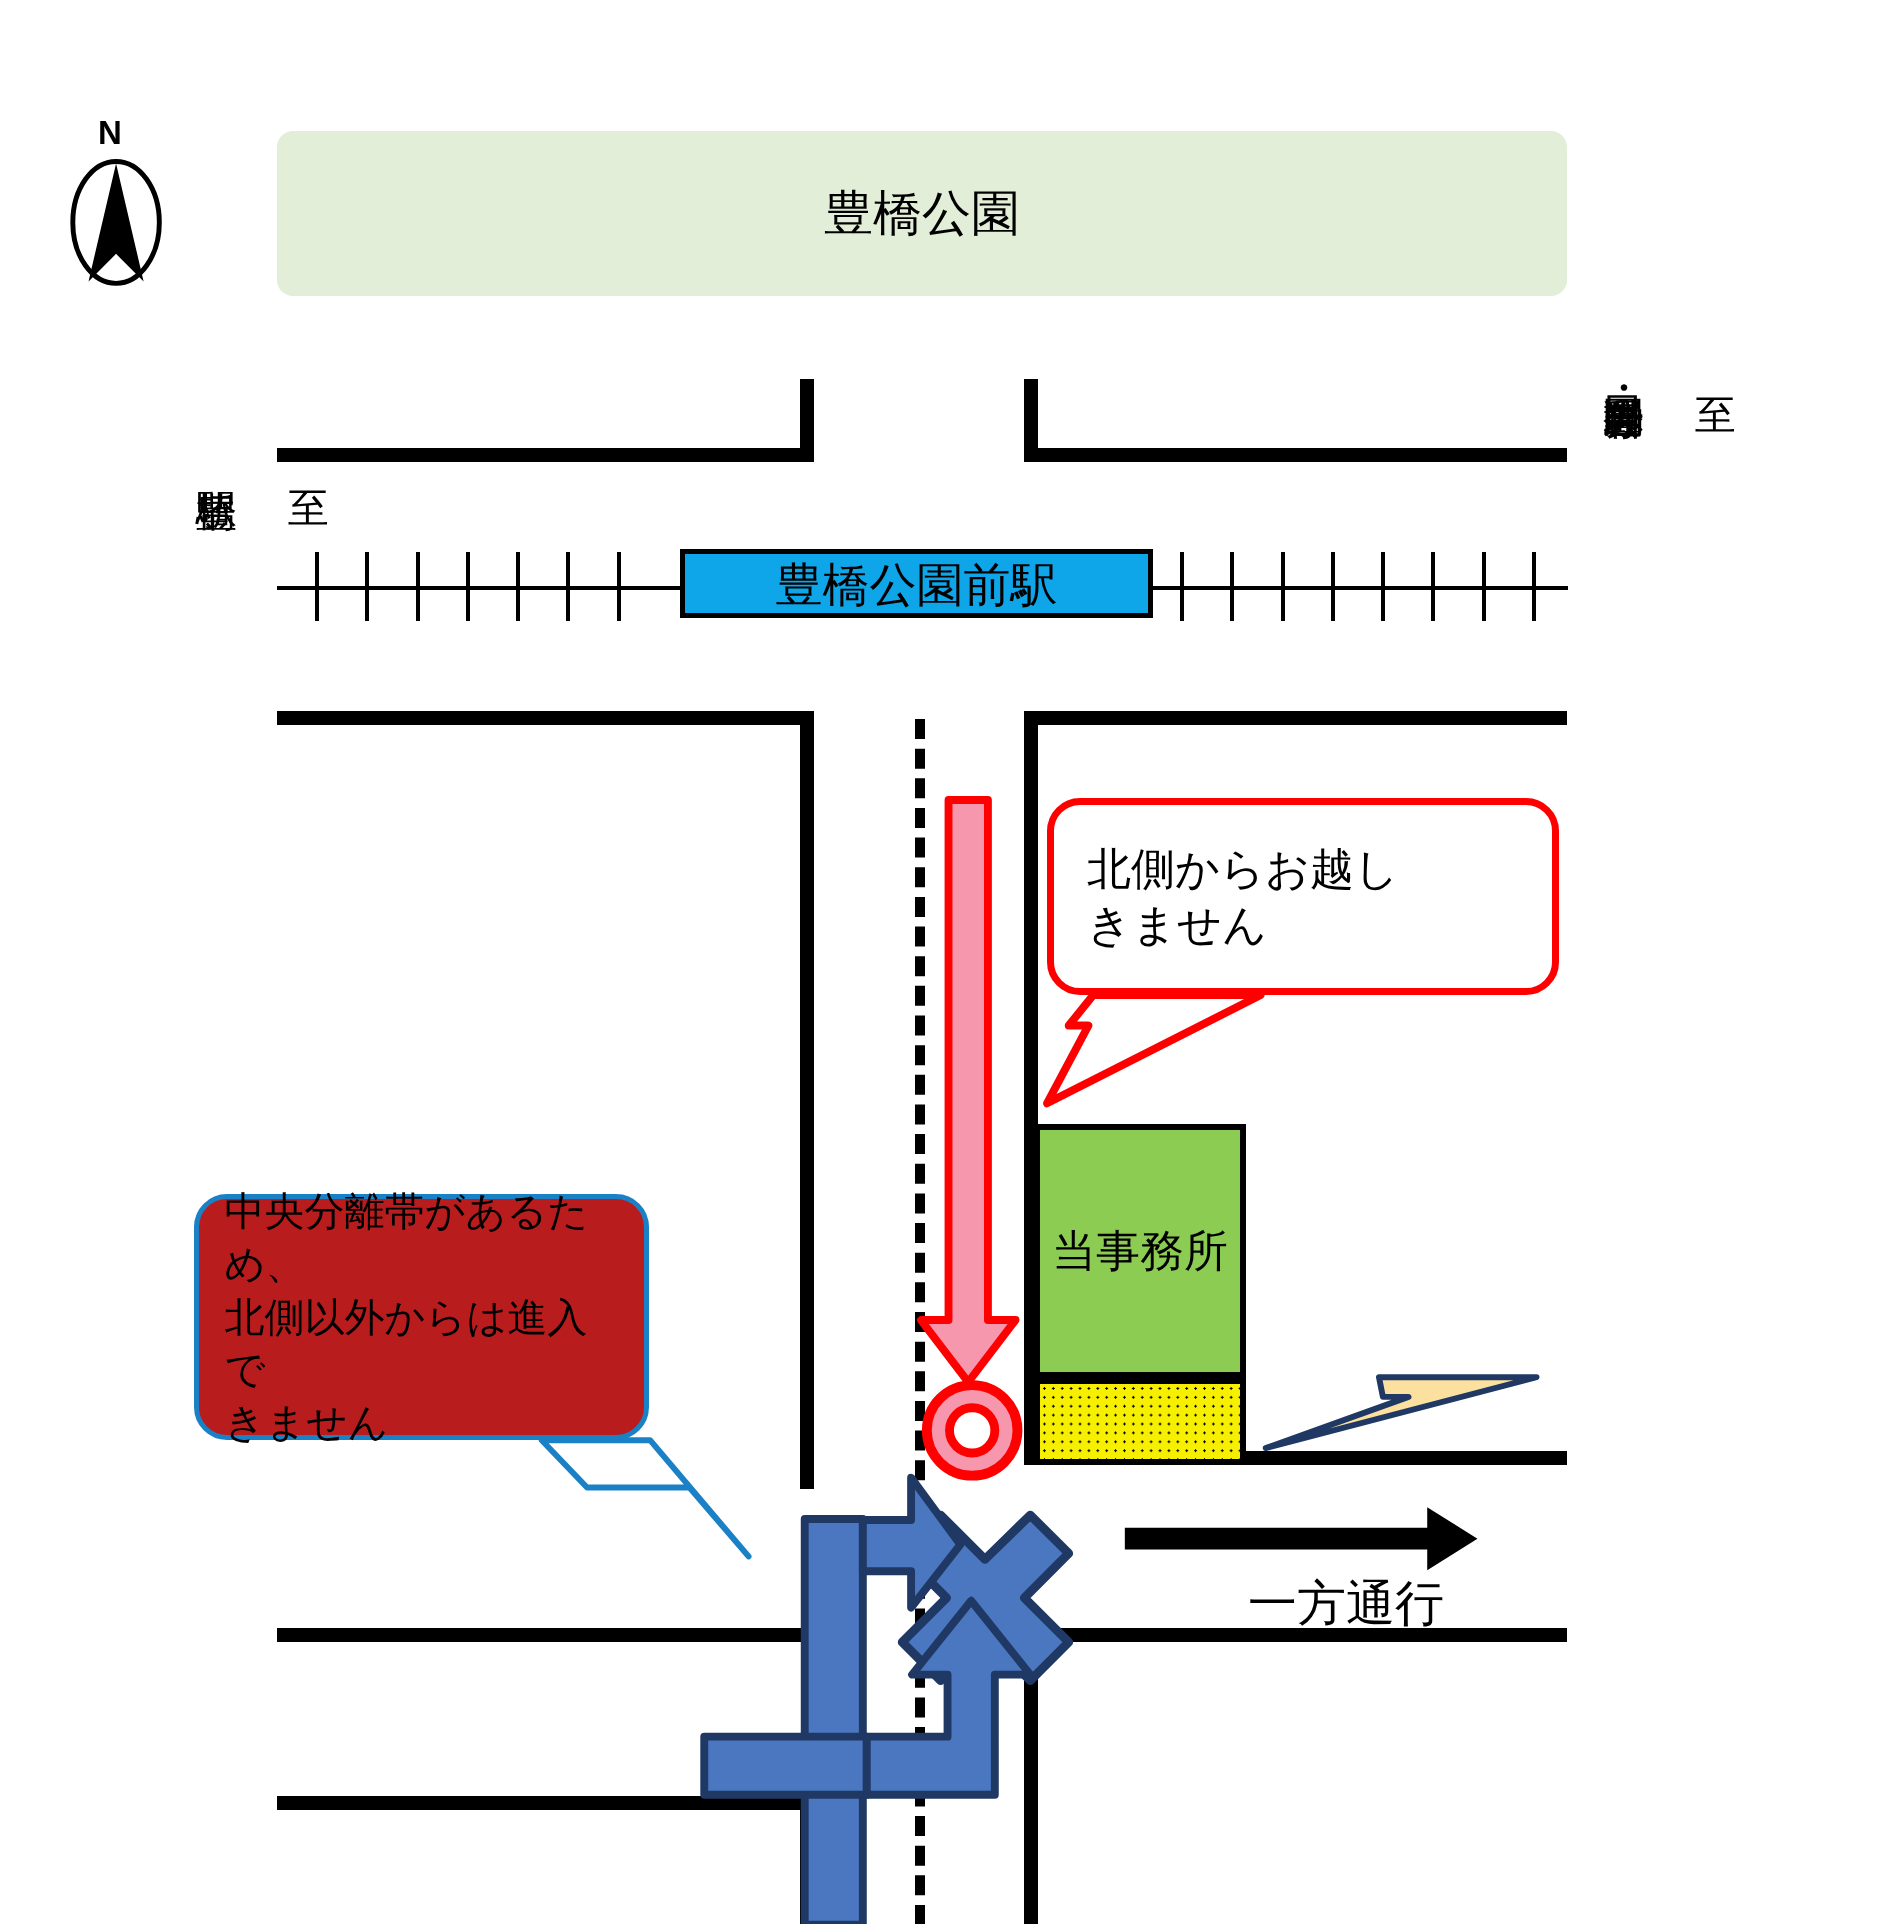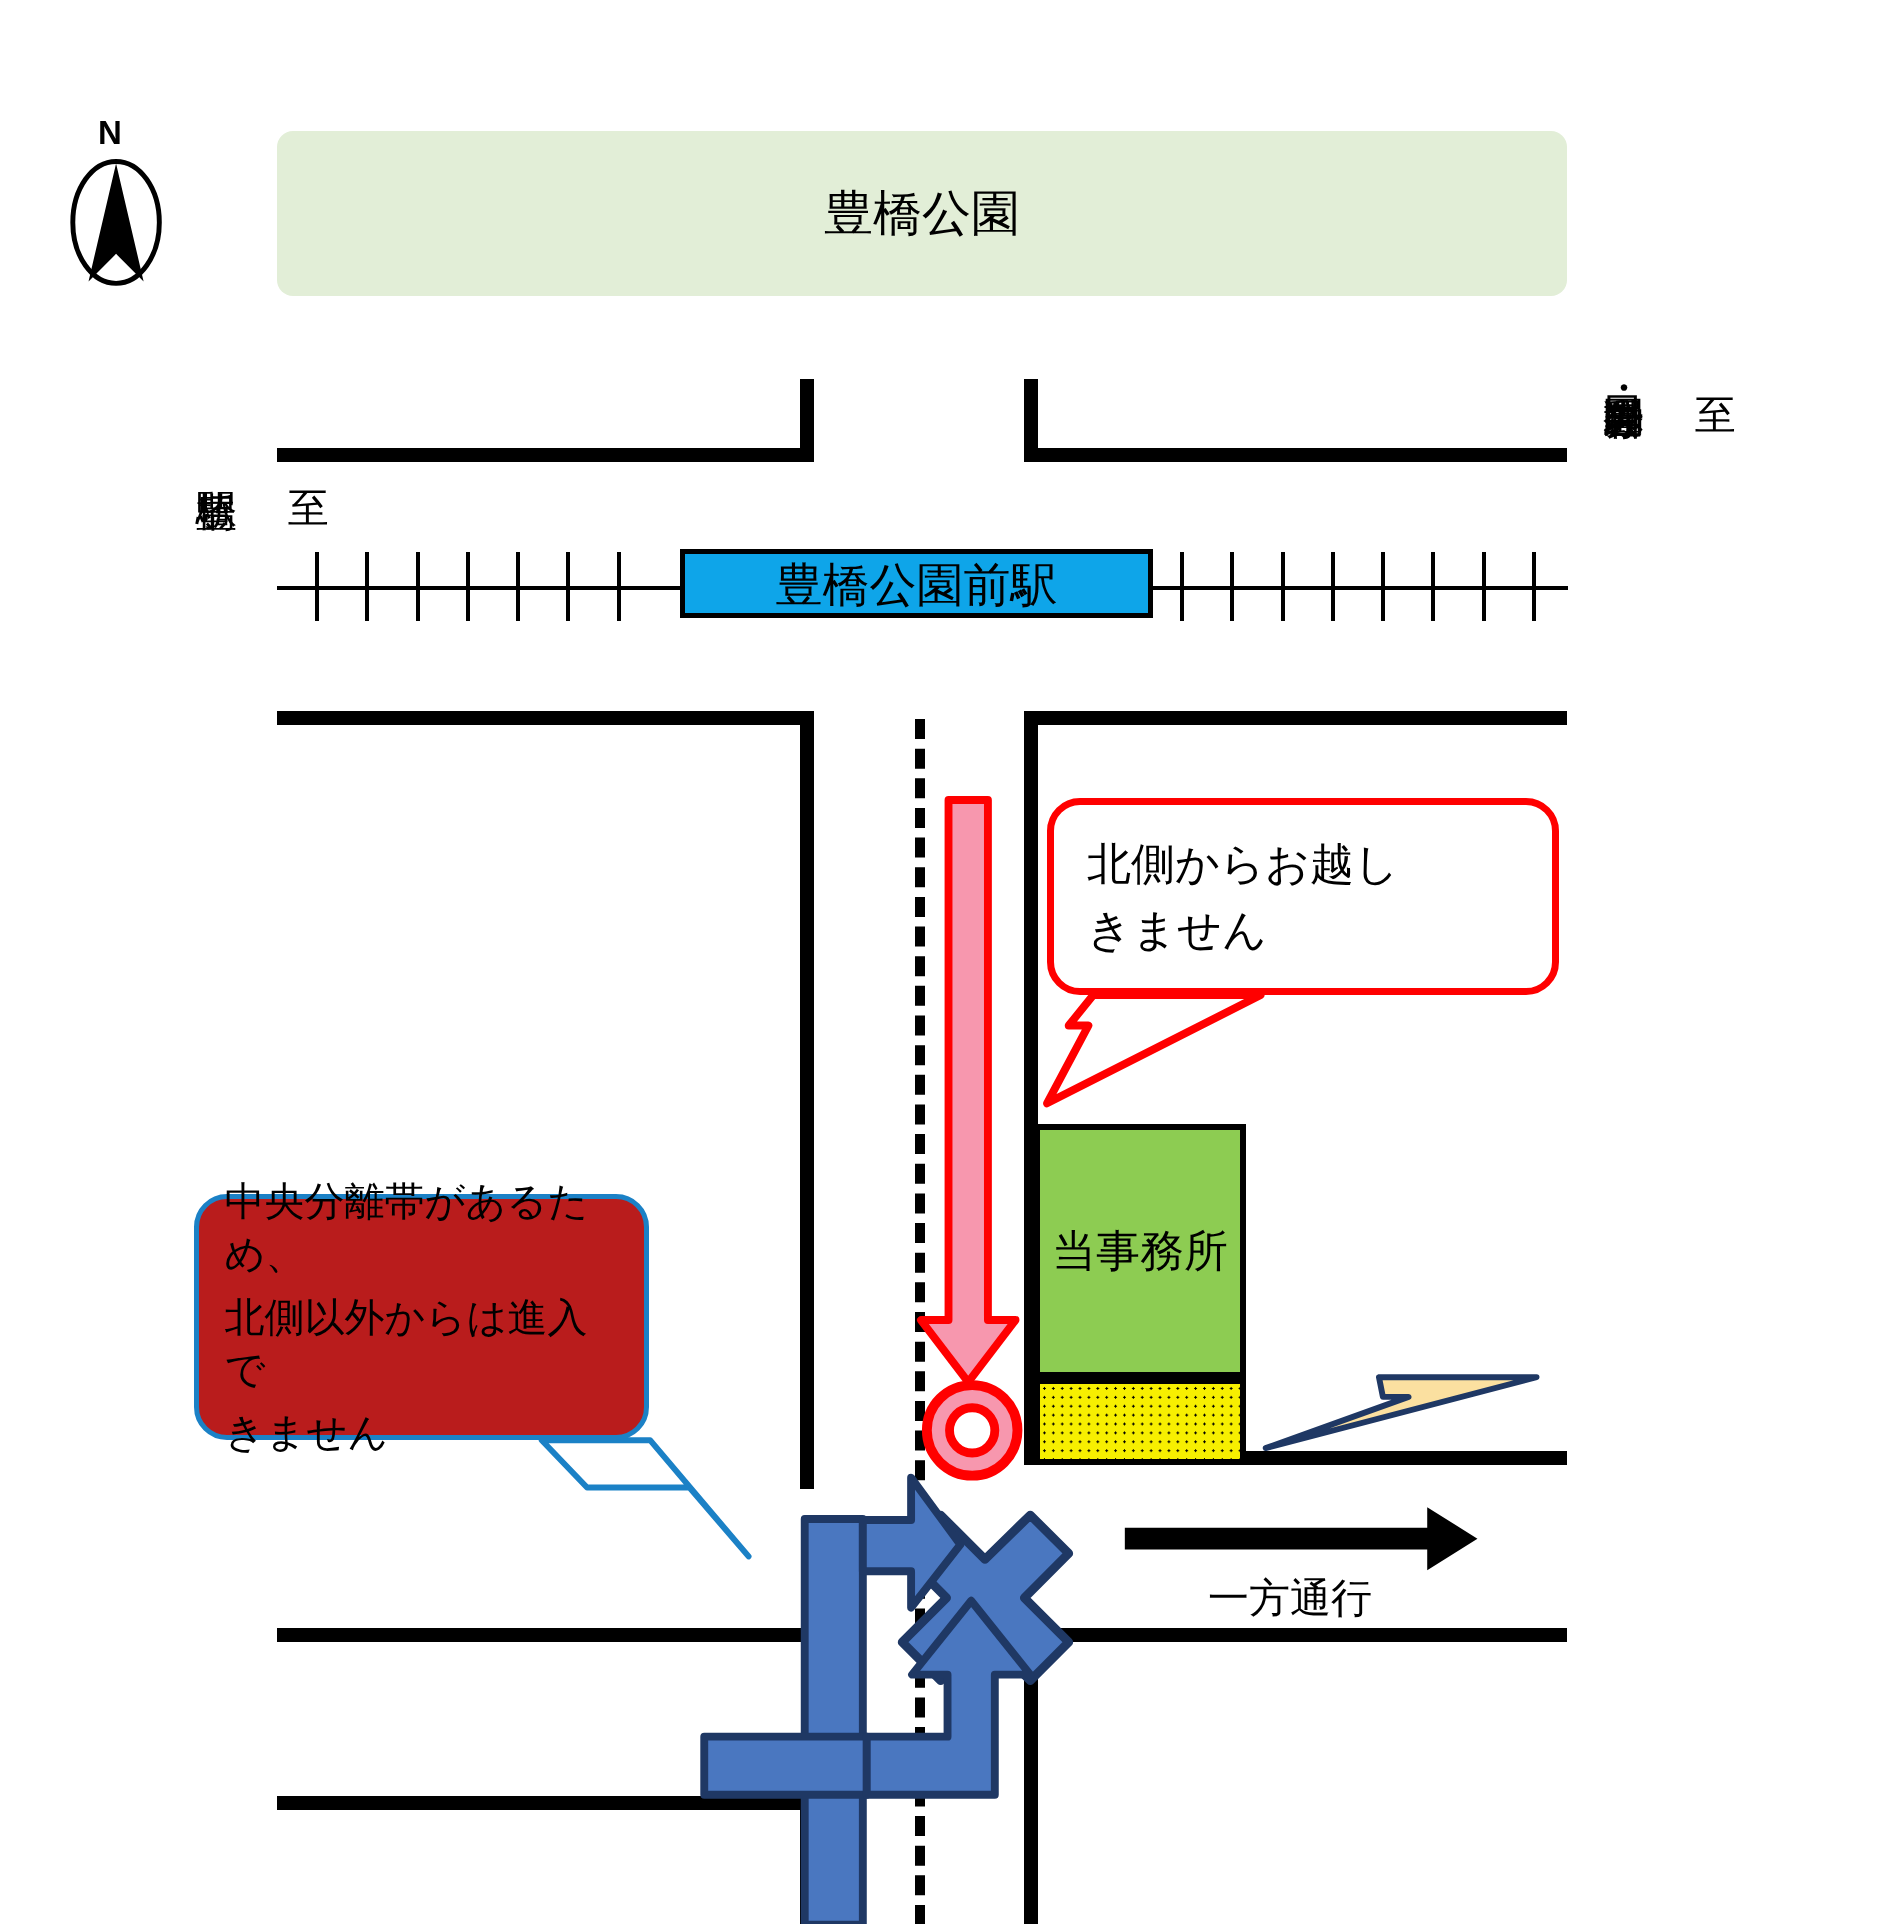--- a/index.html
+++ b/index.html
@@ -37,37 +37,37 @@
   
   #office{position:absolute;left:1034px;top:1124px;width:212px;height:254px;background:#8dcc52;border:6.9px solid #000;box-sizing:border-box;display:flex;align-items:center;justify-content:center;}
   #office-label{font-size:44px;color:#000;}
   #parking{position:absolute;left:1034px;top:1378px;width:212px;height:87px;border:6.9px solid #000;box-sizing:border-box;
      background-color:#f7ef00;
      background-image:radial-gradient(#000 1px, transparent 1.2px);
      background-size:8.9px 8.9px;}
 
   
   .callout{position:absolute;box-sizing:border-box;}
-  .callout .body{box-sizing:border-box;border-radius:33px;display:flex;flex-direction:column;justify-content:center;gap:10px;}
+  .callout .body{box-sizing:border-box;border-radius:33px;display:flex;flex-direction:column;justify-content:center;}
   .callout .body p{margin:0;color:#000;}
 
   #callout-red{left:1047px;top:798px;width:512px;height:197px;}
   #callout-red .body{width:512px;height:197px;border:7.9px solid #ff0000;background:#fff;padding:9.9px 33px;}
   #callout-red p{font-size:44px;line-height:1.27;}
 
   #callout-blue{left:194px;top:1194px;width:455px;height:246px;}
   #callout-blue .body{width:455px;height:246px;border:5.9px solid #1b81c6;background:#b91c1c;padding:9.9px 25.6px;}
   #callout-blue p{font-size:40px;line-height:1.32;}
 
   #callout-orange{left:1307px;top:1165px;width:524px;height:212px;}
   #callout-orange .body{width:524px;height:212px;border:5.9px solid #1f3864;background:#fbe0a0;padding:9.9px 29.6px;}
   #callout-orange p{font-size:41px;line-height:1.35;text-decoration:underline;}
 
   
-  #oneway-label{position:absolute;left:1208px;top:1571px;font-size:41px;color:#000;font-family:Liberation Serif, serif;}
+  #oneway-label{position:absolute;left:1248px;top:1571px;font-size:49px;color:#000;font-family:Liberation Serif, serif;}
 
   svg.overlay{position:absolute;left:0;top:0;width:1900px;height:1925px;pointer-events:none;}
 </style>
 </head>
 <body>
 
 <div id="page">
 
 
   <div id="compass">

